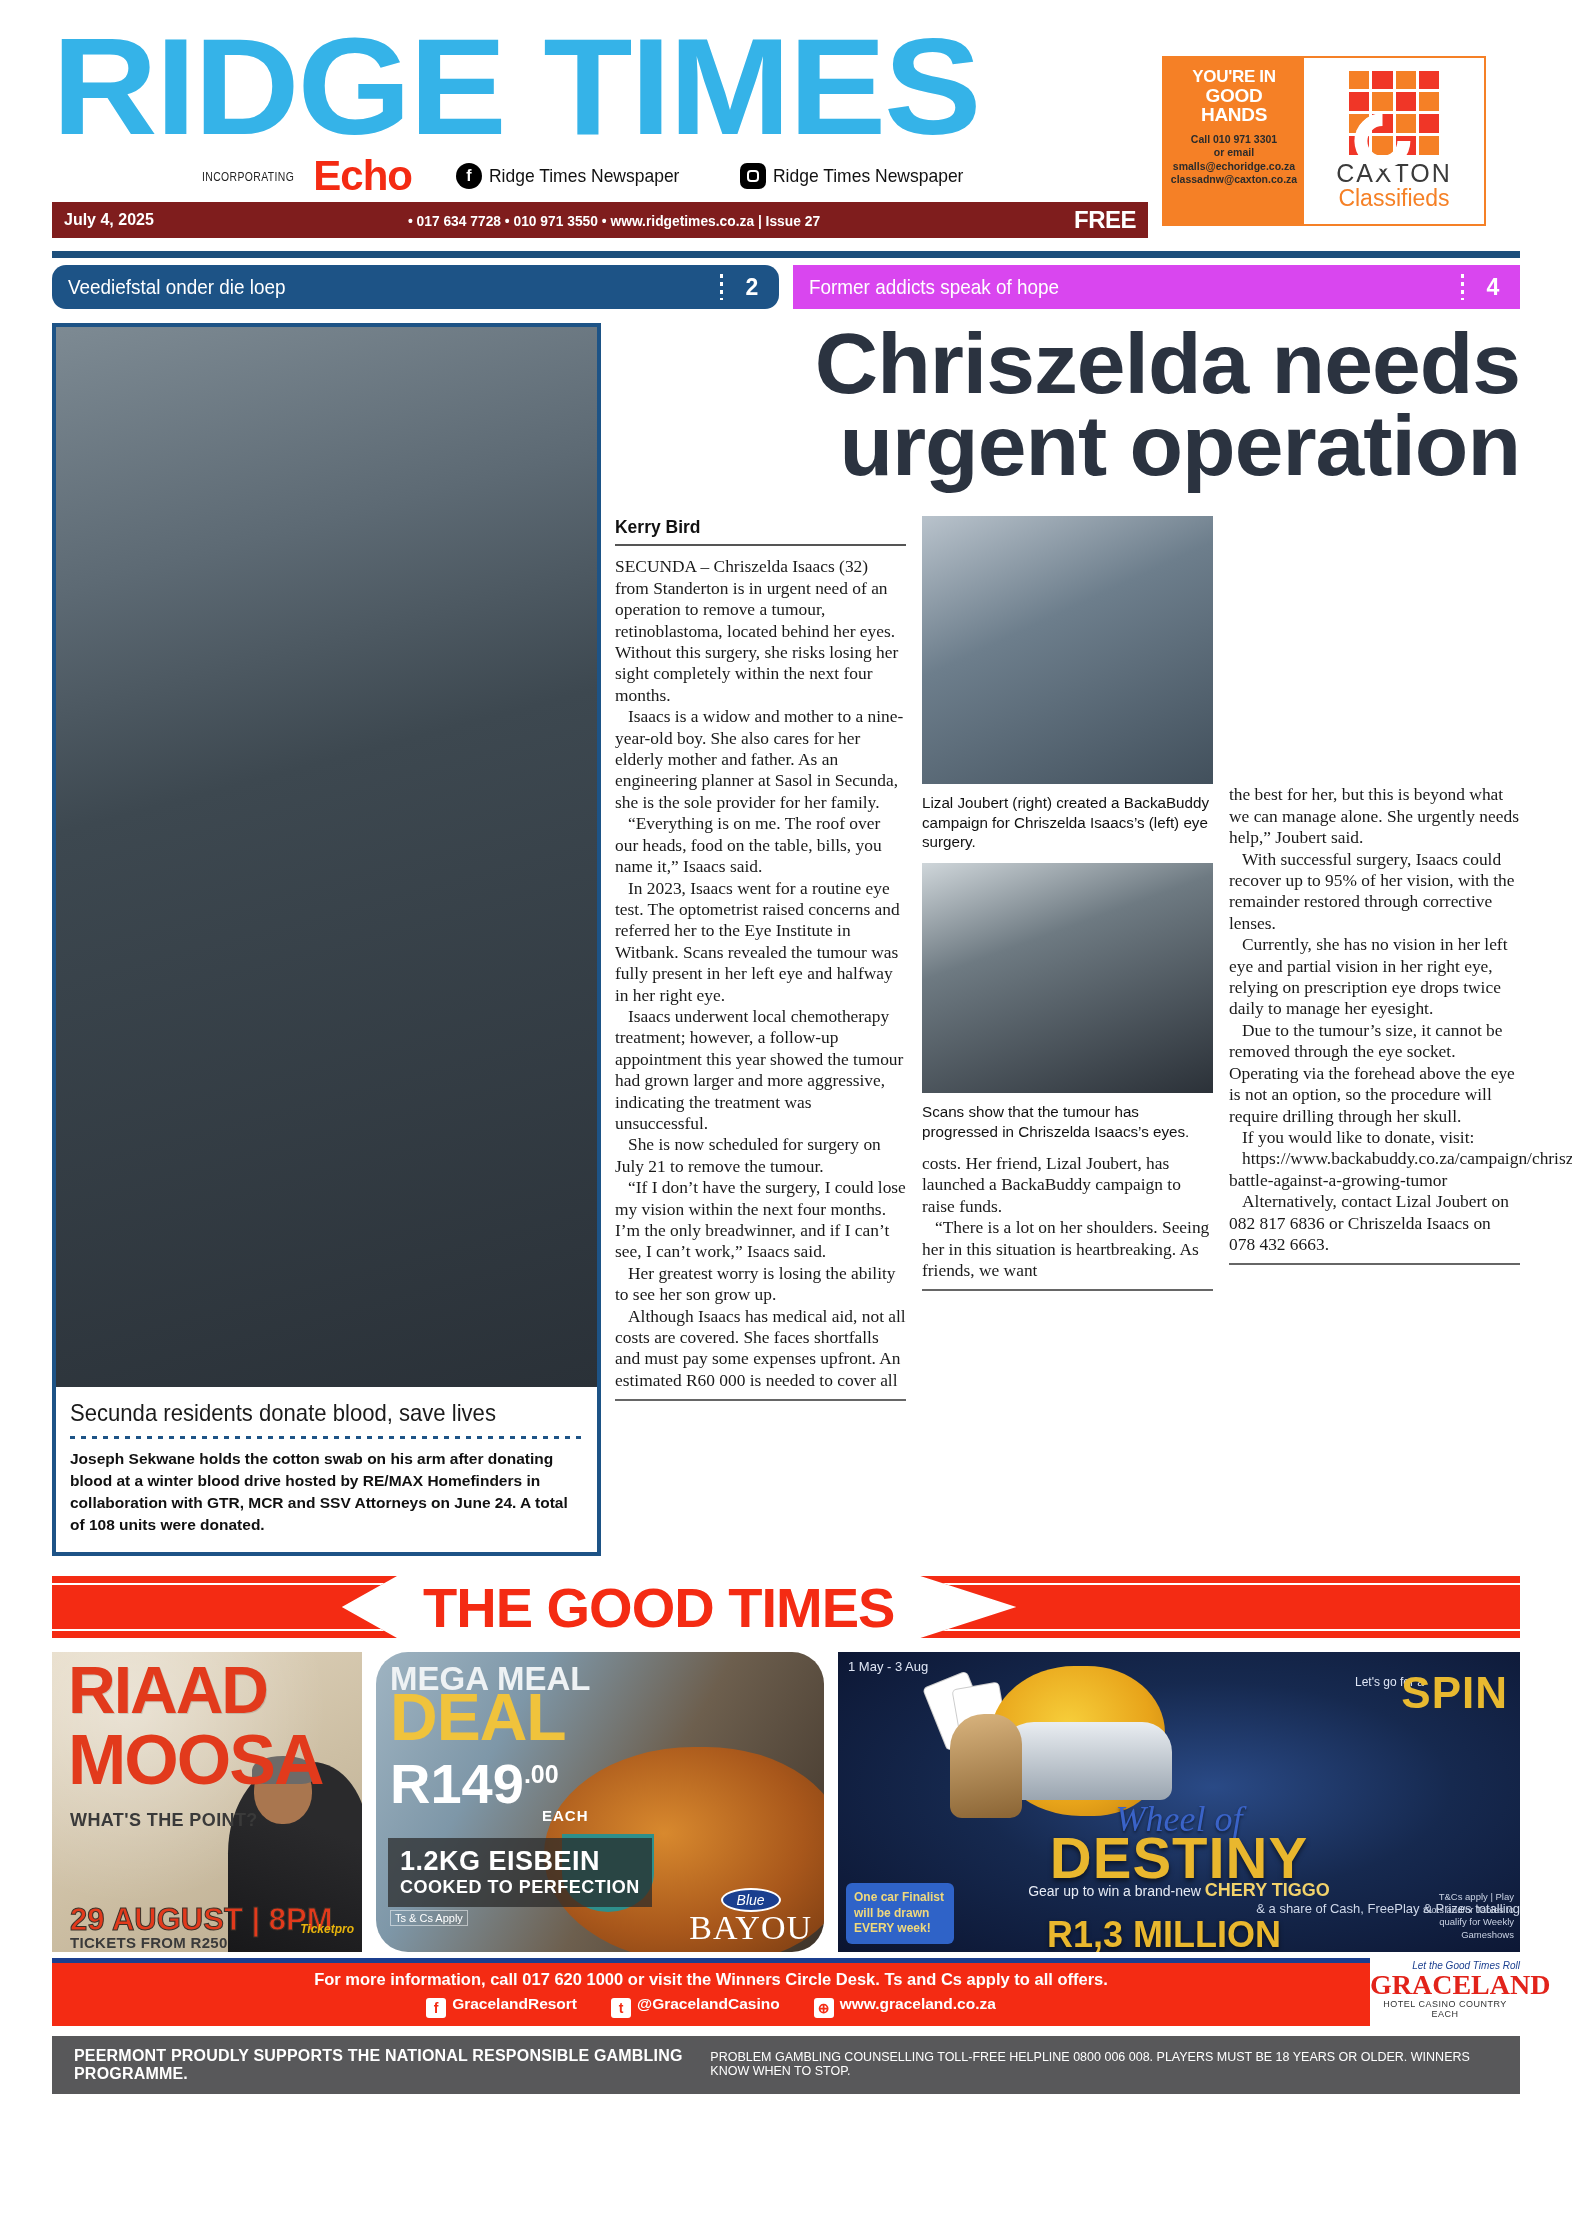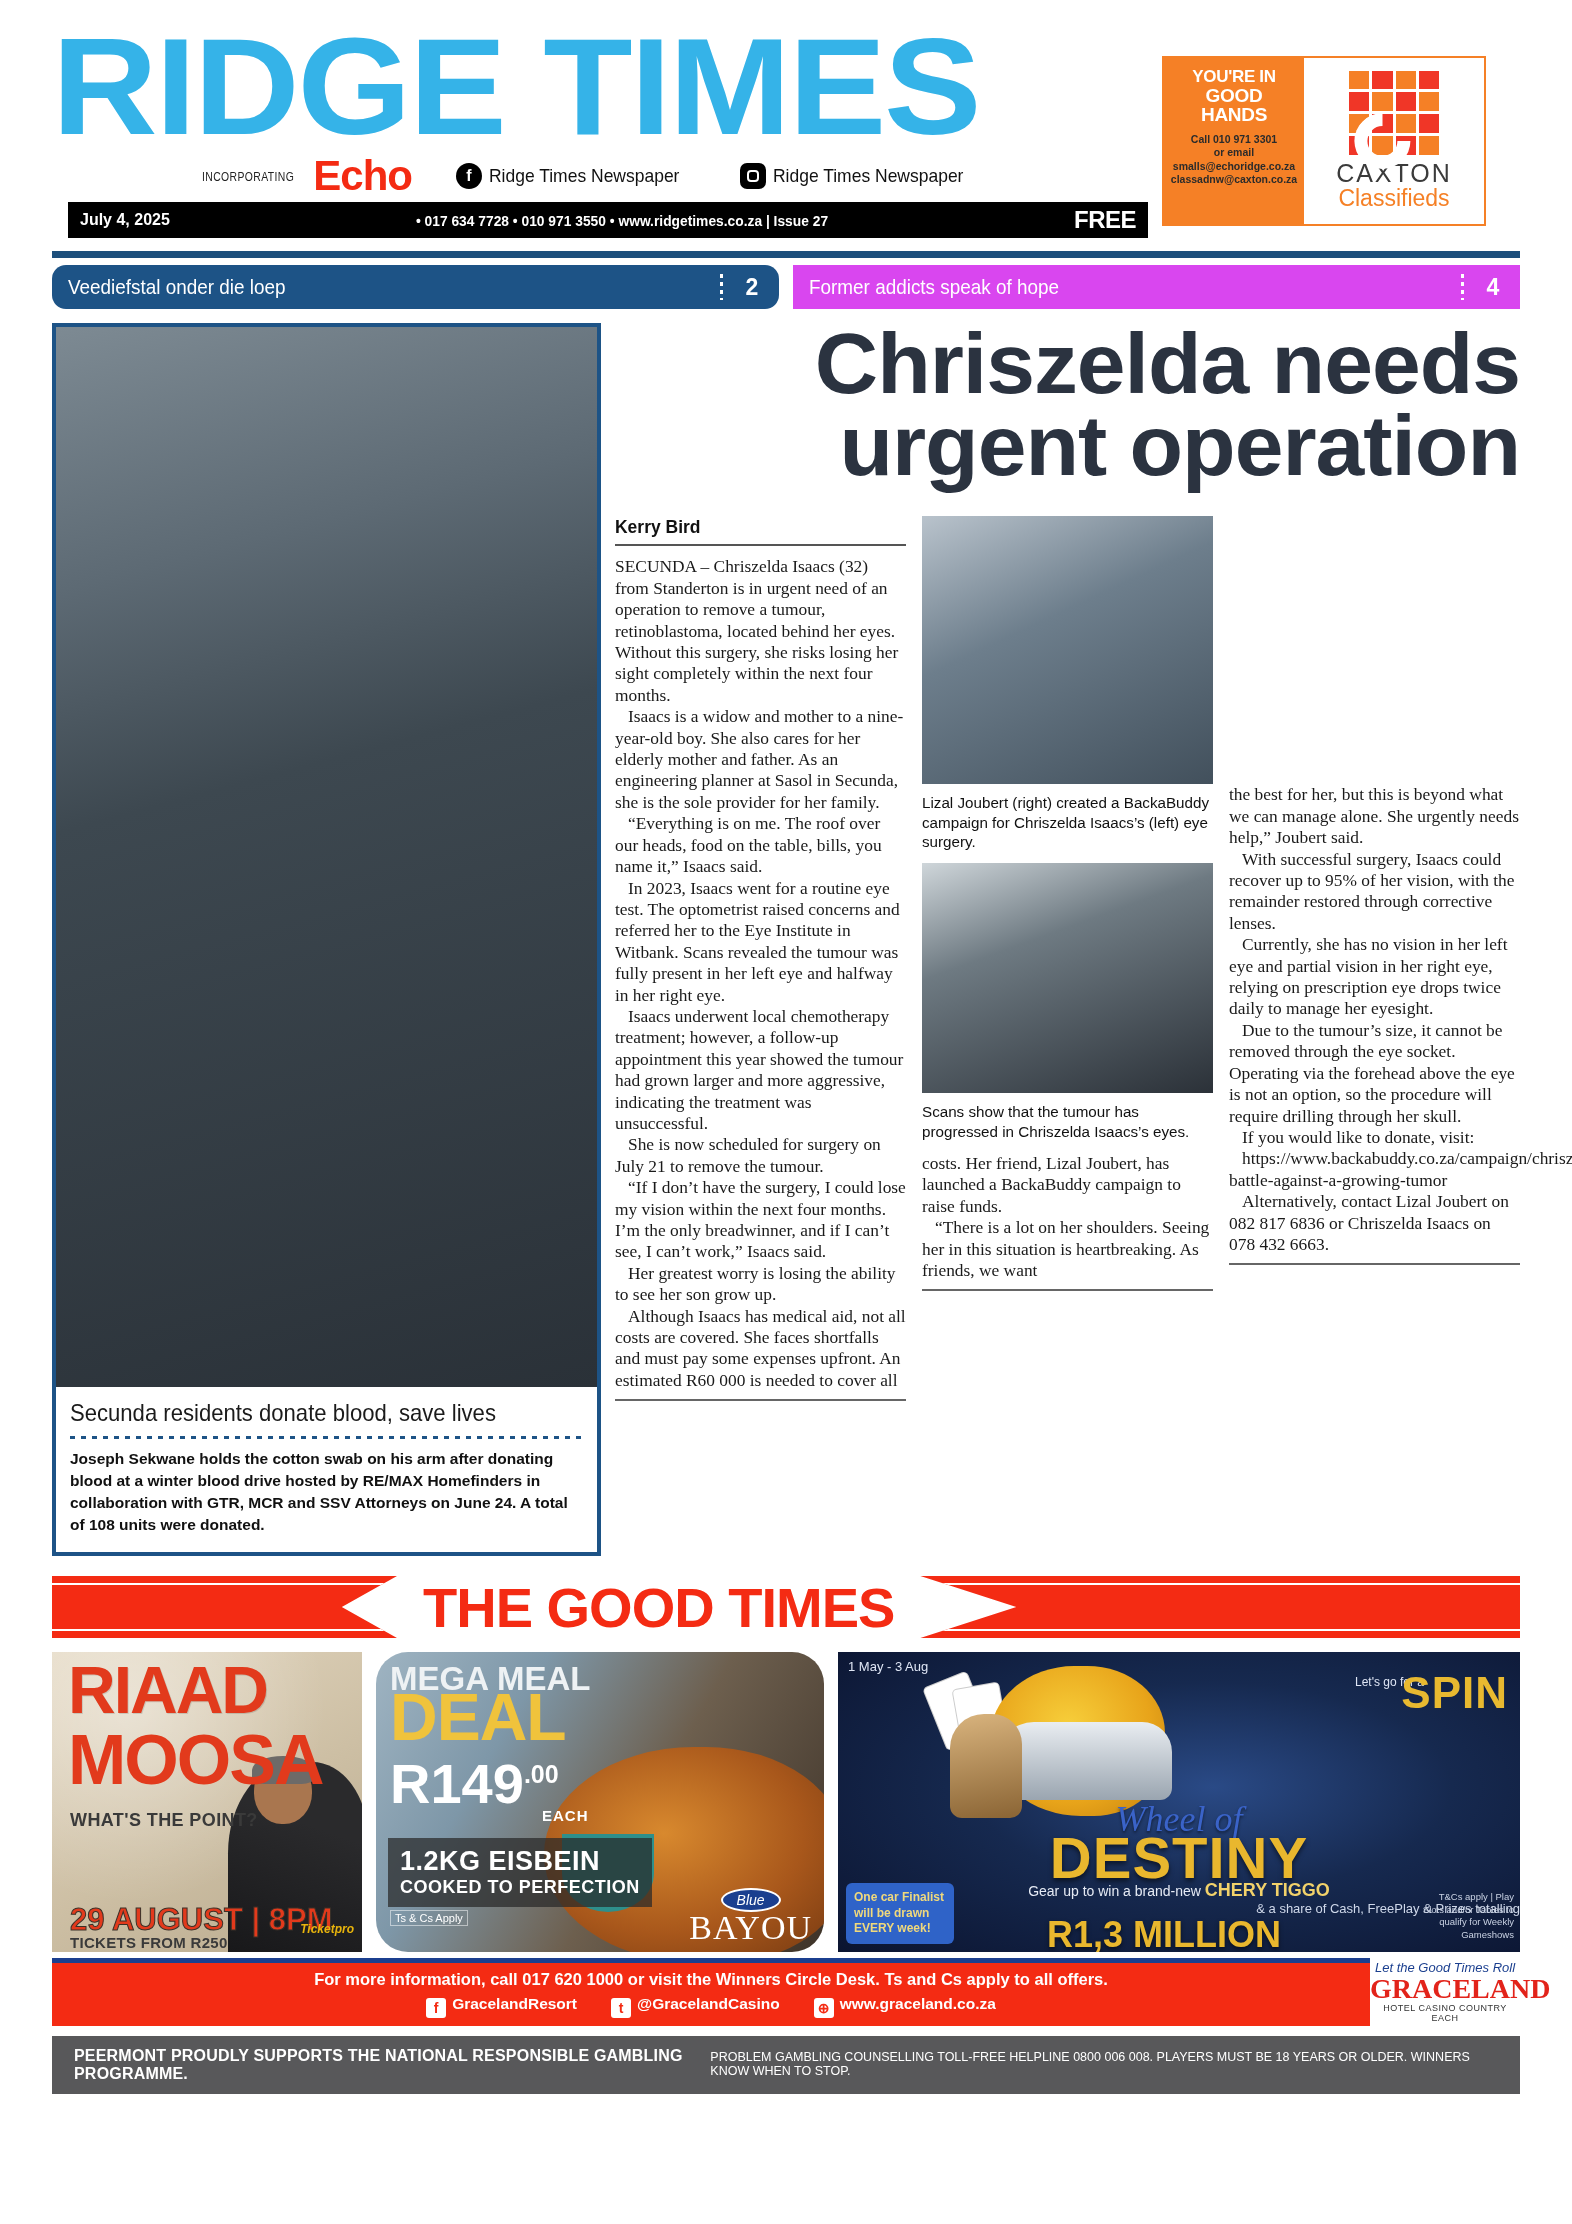--- a/index.html
+++ b/index.html
@@ -22,23 +22,23 @@
   }
   .mast-sub { display:flex; align-items:center; gap:10px; margin-top:12px; padding-left:150px; }
   .incorporating { font-size:13px; letter-spacing:.5px; color:#222; transform:scaleX(.8); transform-origin:left center; font-weight:500;}
   .echo { color:#f42b13; font-weight:bold; font-size:42px; line-height:.8; letter-spacing:-1px; margin-left:-14px; }
   .social { display:flex; align-items:center; gap:7px; margin-left:34px; }
   .social-txt { font-size:19px; color:#111; transform:scaleX(.92); transform-origin:left center;}
   .ico-circle { width:26px; height:26px; border-radius:50%; background:#000; display:flex; align-items:center; justify-content:center; color:#fff; font-size:16px; font-weight:bold; flex:0 0 auto;}
   .ico-sq { width:26px; height:26px; border-radius:7px; background:#000; display:flex; align-items:center; justify-content:center; flex:0 0 auto;}
   .ico-sq i { display:block; width:12px; height:12px; border:2px solid #fff; border-radius:4px; }
   .blue-bar {
-    margin-top:9px; height:36px; background:#000000; color:#fff;
+    margin-top:9px; height:36px; background:#7f1d1d; color:#fff;
     display:flex; align-items:center; justify-content:space-between;
-    padding:0 12px 0 12px; font-size:16px; font-weight:bold;margin-left:16px;
+    padding:0 12px 0 12px; font-size:16px; font-weight:bold;
   }
   .blue-bar .mid { font-size:15px; transform:scaleX(.92); }
   .blue-bar .free { font-size:24px; letter-spacing:-.5px; }
 
   
   .caxton { width:324px; margin-left:14px; margin-top:30px; border:2px solid #f58026; display:flex; height:170px;}
   .cax-l { width:140px; background:#f58026; color:#fff; padding:10px 4px 6px; text-align:center;}
   .cax-l .hl { font-weight:bold; font-size:19px; line-height:1.03; letter-spacing:-.3px;}
   .cax-l .hl .l1{font-size:17px;}
   .cax-l .sm { font-size:10.5px; font-weight:bold; line-height:1.28; margin-top:8px; color:#2b2b2b;}
@@ -159,21 +159,21 @@
   .ad3 .onecar { position:absolute; left:8px; bottom:8px; width:108px; background:#2f63c8; border-radius:6px; color:#f0d97c; font-weight:bold; font-size:12px; line-height:1.3; padding:7px 8px;}
   .ad3 .tcs { position:absolute; right:6px; bottom:10px; width:94px; color:#c9d2e3; font-size:9.5px; line-height:1.35; text-align:right;}
 
   .gl-strip { display:flex; margin-top:6px; align-items:stretch; gap:0;}
   .gl-red { flex:1; background:#f42b13; color:#fff; padding:7px 0 8px; }
   .gl-red .top { text-align:center; font-weight:bold; font-size:16.5px; }
   .gl-red .bot { display:flex; justify-content:center; gap:34px; align-items:center; margin-top:6px; font-weight:bold; font-size:15.5px;}
   .gl-red .bot span.ic { display:inline-flex; width:20px; height:20px; background:#fff; color:#f42b13; border-radius:3px; align-items:center; justify-content:center; font-size:14px; margin-right:6px; vertical-align:-4px;}
   .gl-blue-top { height:5px; background:#1b3f8f; }
   .gl-logo { width:150px; text-align:center; padding-top:2px; }
-  .gl-logo .rb { font-size:13px; color:#1b3f8f; font-style:italic; }
+  .gl-logo .rb { font-size:10px; color:#1b3f8f; font-style:italic;text-align:right; }
   .gl-logo .gn { color:#e2231a; font-family:"Liberation Serif",serif; font-weight:bold; font-size:28px; letter-spacing:0; line-height:1;}
   .gl-logo .gs { font-size:9px; letter-spacing:.5px; color:#333; }
 
   .bottom-bar { margin-top:10px; background:#58585a; color:#fff; padding:11px 22px; display:flex; align-items:baseline; }
   .bottom-bar .a { font-family:"Liberation Sans Narrow","Liberation Sans",sans-serif; font-weight:bold; font-size:16px; letter-spacing:.2px;}
   .bottom-bar .b { font-family:"Liberation Sans Narrow","Liberation Sans",sans-serif; font-size:12.5px; margin-left:2px;}
 </style>
 </head>
 <body>
 

